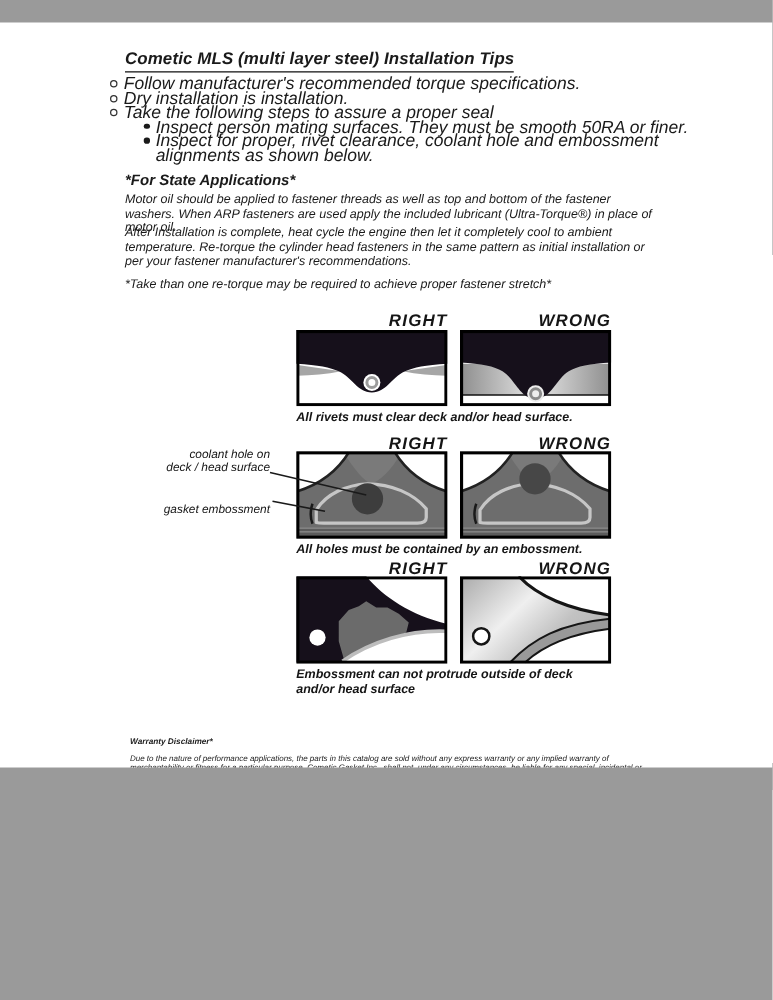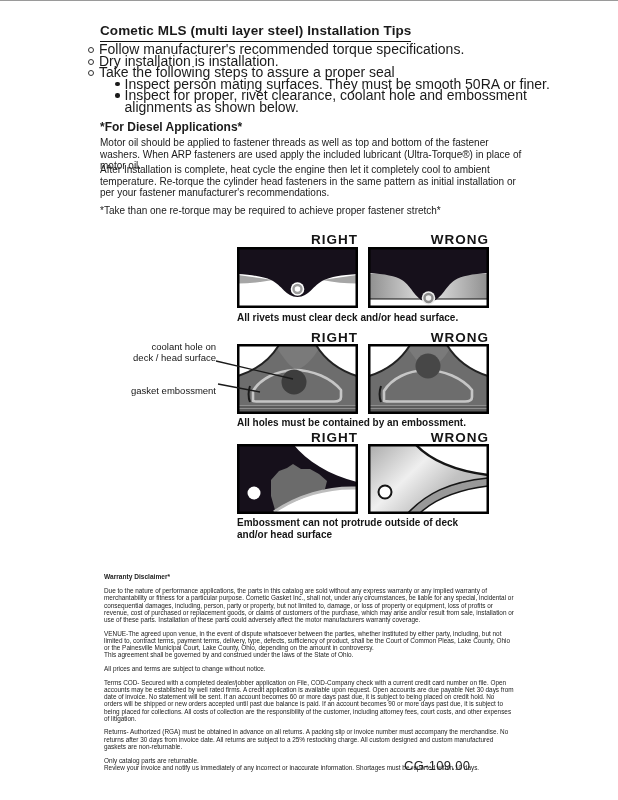--- a/index.html
+++ b/index.html
@@ -1,17 +1,17 @@
 <!DOCTYPE html>
 <html><head>
 <meta charset="utf-8">
 <style>
   html,body{margin:0;padding:0;background:#9a9a9a;}
-  .page{position:relative;width:618px;height:800px;background:#ffffff;margin:1px auto;
-        font-family:"Liberation Sans",sans-serif;color:#1a1a1a;overflow:hidden;}
+  .page{position:relative;width:618px;height:596px;background:#ffffff;margin:18px auto;
+        font-family:"Liberation Sans",sans-serif;color:#1a1a1a;overflow:hidden;font-style:italic;}
   .abs{position:absolute;}
   .title{font-size:13.5px;font-weight:bold;letter-spacing:0.1px;
          border-bottom:1.6px solid #111;padding-bottom:3px;display:inline-block;}
   .tips{font-size:14px;line-height:11.5px;}
   .tip-row{display:flex;align-items:flex-start;}
   .marker-o{width:4px;height:4px;border:1px solid #333;border-radius:50%;
             margin:3px 5px 0 0;flex:none;}
   .marker-dot{width:4.5px;height:4.5px;background:#1a1a1a;border-radius:50%;
               margin:3px 5px 0 27px;flex:none;}
   .h2{font-size:12px;font-weight:bold;}
@@ -52,21 +52,21 @@
     <div class="tip-row">
       <span class="marker-dot"></span>
       <span>Inspect person mating surfaces.  They must be smooth 50RA or finer.</span>
     </div>
     <div class="tip-row">
       <span class="marker-dot"></span>
       <span>Inspect for proper, rivet clearance, coolant hole and embossment alignments as shown below.</span>
     </div>
   </div>
 
-  <div class="abs h2" style="left:100px;top:119px;">*For Diesel Applications*</div>
+  <div class="abs h2" style="left:100px;top:119px;">*For State Applications*</div>
   <div class="abs body-p" style="left:100px;top:136px;">Motor oil should be applied to fastener threads as well as top and bottom of the fastener washers. When ARP fasteners are used apply the included lubricant (Ultra-Torque®) in place of motor oil.</div>
   <div class="abs body-p" style="left:100px;top:163px;">After Installation is complete, heat cycle the engine then let it completely cool to ambient temperature. Re-torque the cylinder head fasteners in the same pattern as initial installation or per your fastener manufacturer's recommendations.</div>
   <div class="abs body-p" style="left:100px;top:204px;">*Take than one re-torque may be required to achieve proper fastener stretch*</div>
 
   <div class="abs dg-label" style="left:237px;top:231px;">RIGHT</div>
   <div class="abs dg-label" style="left:368px;top:231px;">WRONG</div>
 
   <svg class="panel" style="left:237px;top:246px;" width="121" height="61" viewBox="0 0 121 61">
     <rect x="0" y="0" width="121" height="61" fill="#ffffff"></rect>
     <path d="M1,28 L36,33 Q18,36.5 1,36.5 Z" fill="#a6a6a6"></path>

